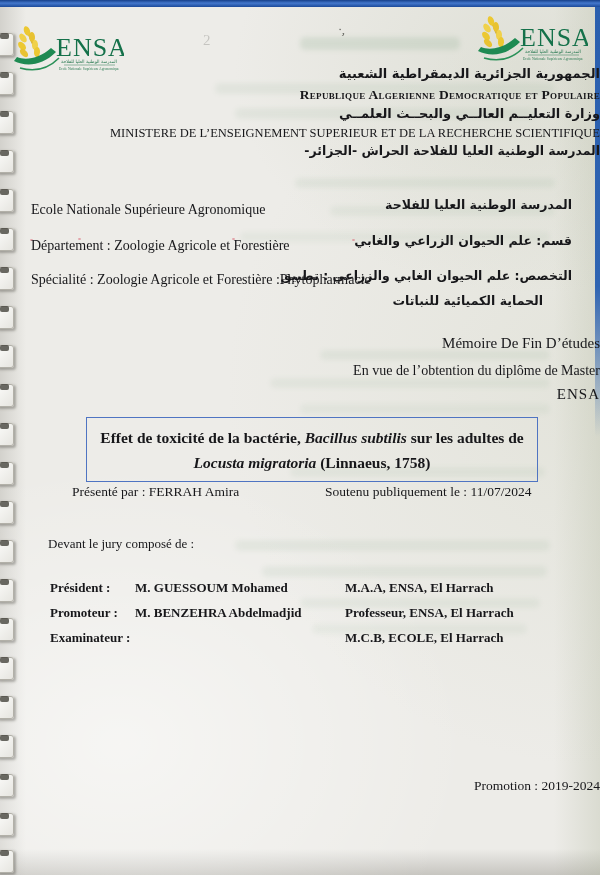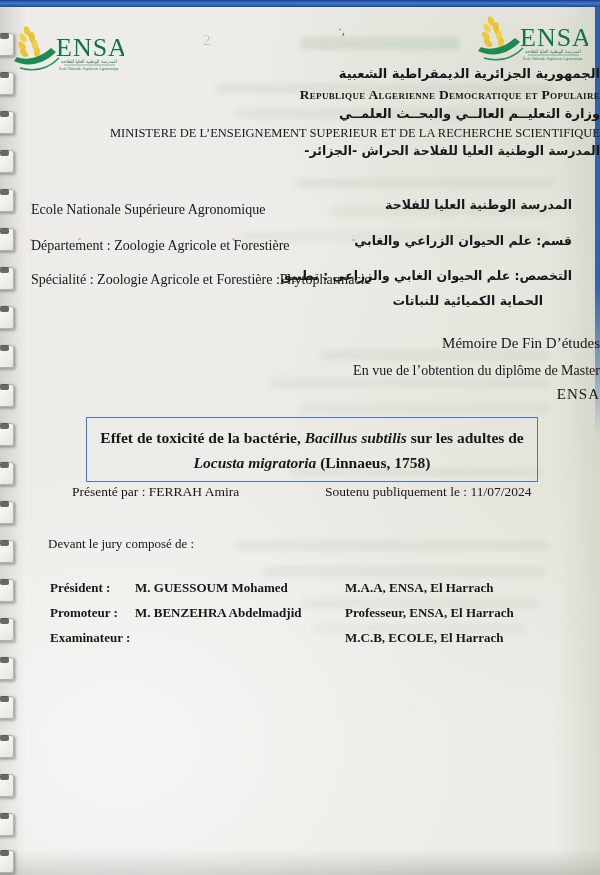--- a/index.html
+++ b/index.html
@@ -180,14 +180,15 @@
   <div class="jury-row" style="top:605px">
     <span class="jr-role">Promoteur :</span>
     <span class="jr-name">M. BENZEHRA Abdelmadjid</span>
     <span class="jr-aff">Professeur, ENSA, El Harrach</span>
   </div>
   <div class="jury-row" style="top:630px">
     <span class="jr-role">Examinateur :</span>
     <span class="jr-aff">M.C.B, ECOLE, El Harrach</span>
   </div>
 
+  <div class="t center b" style="top:778px;font-size:13.5px">Promotion : 2019-2024</div>
 
 </div>
 
 </body></html>

